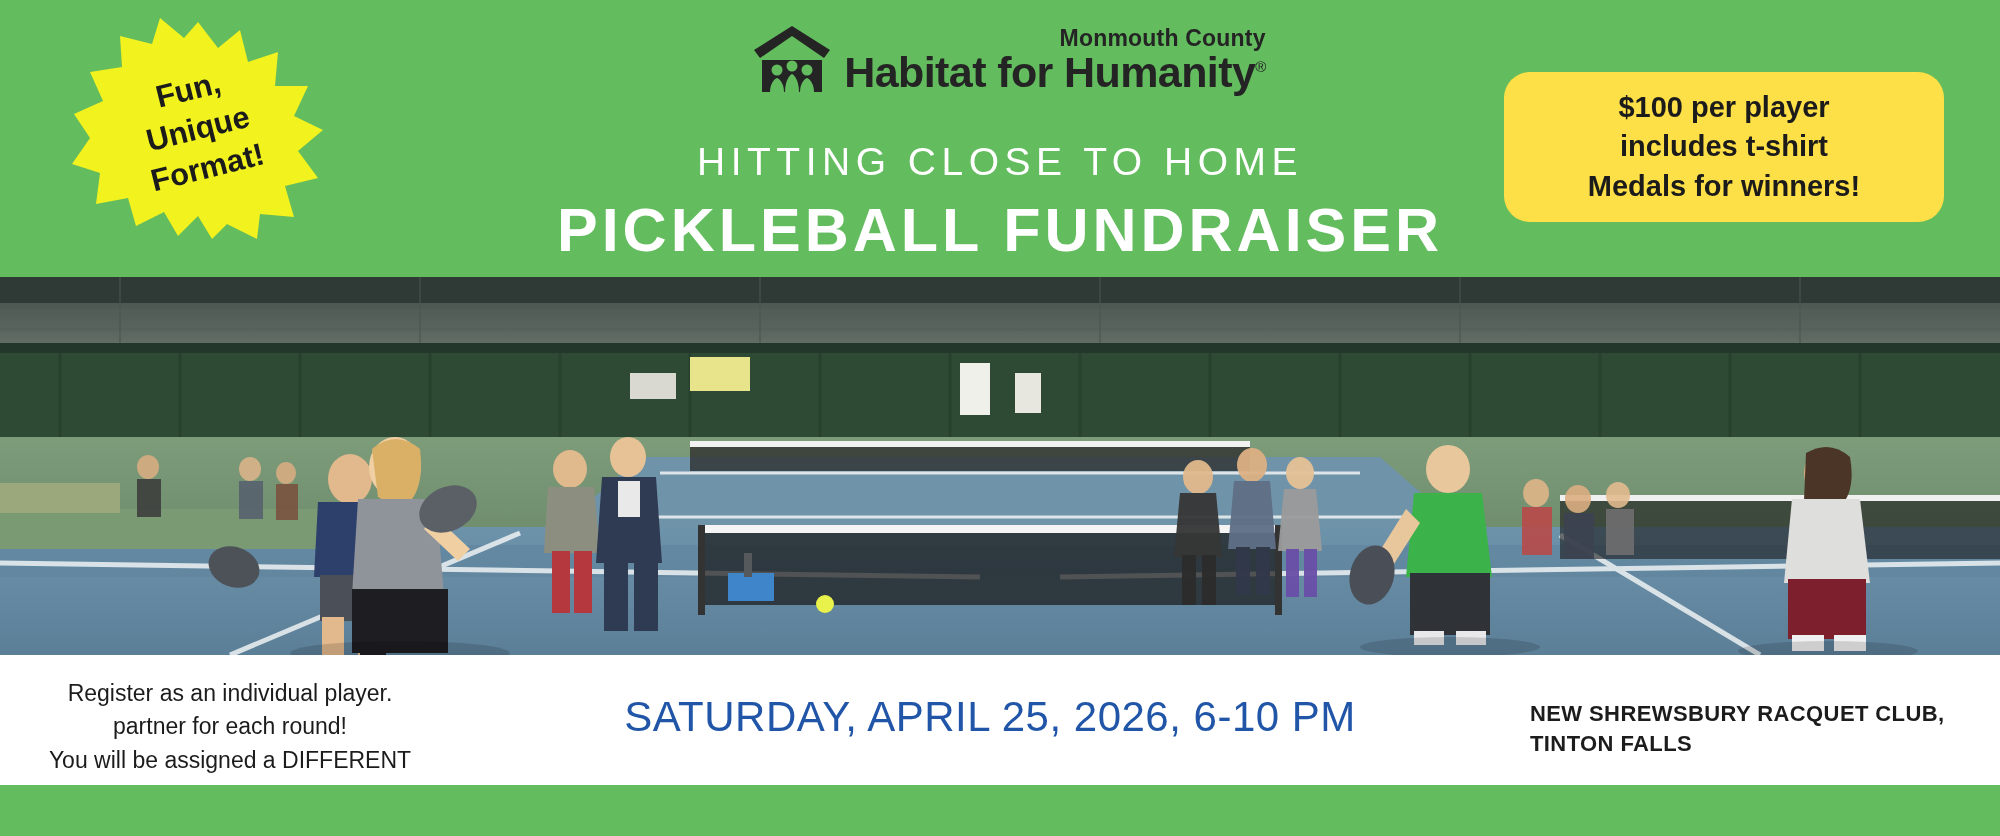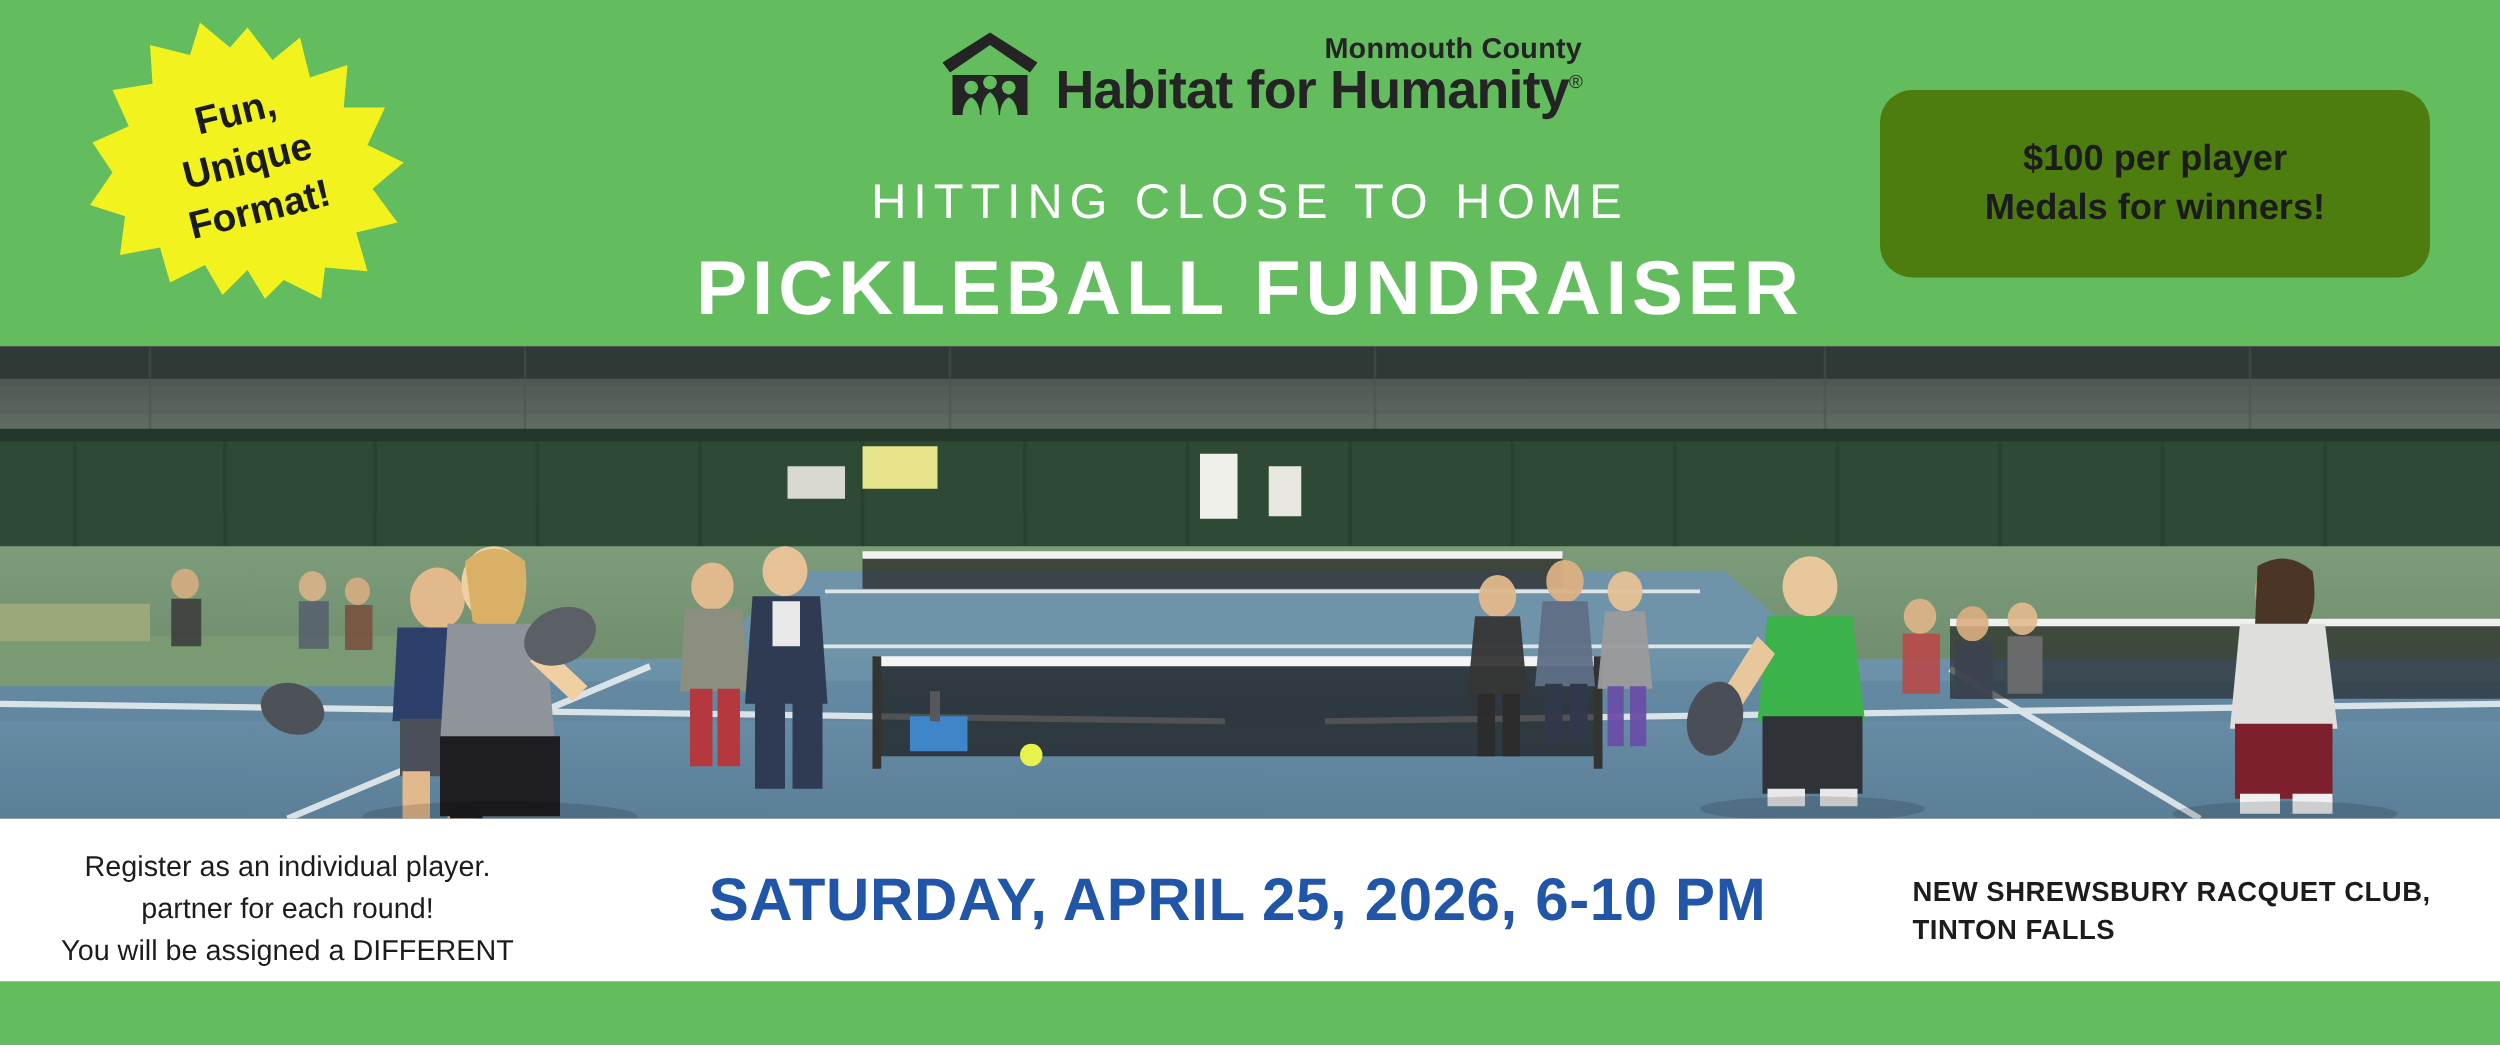--- a/index.html
+++ b/index.html
@@ -129,21 +129,21 @@
     pointer-events: none;
   }
 
   
   .price-box {
     position: absolute;
     left: 1504px;
     top: 72px;
     width: 440px;
     height: 150px;
-    background: #4d7c0f;
+    background: #fde047;
     border-radius: 26px;
     display: flex;
     flex-direction: column;
     align-items: center;
     justify-content: center;
     color: #1b1b1b;
     font-size: 29px;
     font-weight: bold;
     line-height: 1.36;
     text-align: center;
@@ -180,22 +180,22 @@
     font-size: 23px;
     line-height: 1.45;
   }
   .date-line {
     position: absolute;
     left: 460px;
     top: 38px;
     width: 1060px;
     text-align: center;
     color: #2155a8;
-    font-size: 48px;
-    font-weight: bold;
+    font-size: 42px;
+    font-weight: normal;
     letter-spacing: 0.5px;
     white-space: nowrap;
   }
   .venue {
     position: absolute;
     left: 1530px;
     top: 44px;
     width: 450px;
     color: #1c1c1c;
     font-size: 22px;
@@ -249,20 +249,21 @@
           <div class="logo-main"><span>Habitat for Humanity</span><span class="logo-reg">®</span></div>
         </div>
       </div>
     </div>
 
     <div class="tagline">HITTING CLOSE TO HOME</div>
     <div class="event-title">PICKLEBALL FUNDRAISER</div>
 
     <div class="price-box">
       <span>$100 per player</span>
+      <span>includes t-shirt</span>
       <span>Medals for winners!</span>
     </div>
   </div>
 
   <div class="photo">
     <svg width="2000" height="378" viewBox="0 0 2000 378">
       <defs>
         <linearGradient id="ceiling" x1="0" y1="0" x2="0" y2="1">
           <stop offset="0" stop-color="#3f4a45"></stop>
           <stop offset="1" stop-color="#6f7a72"></stop>

